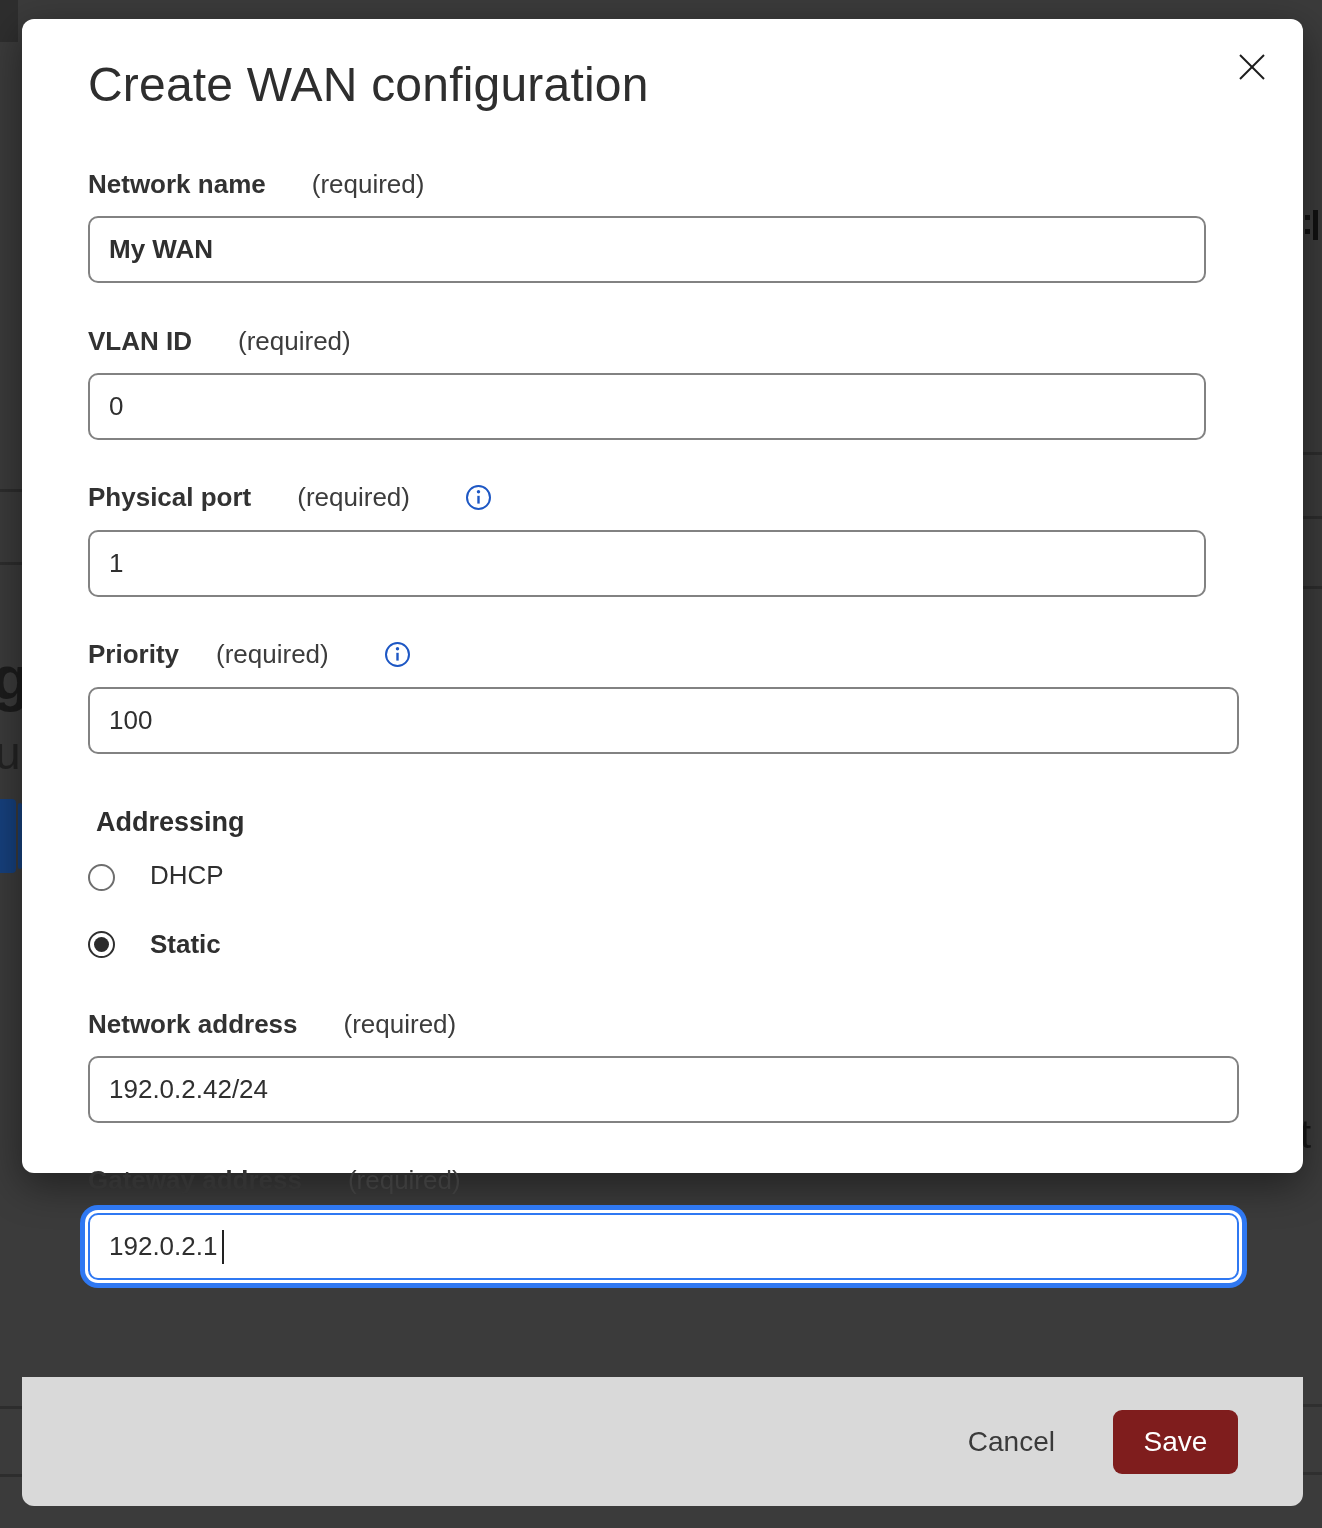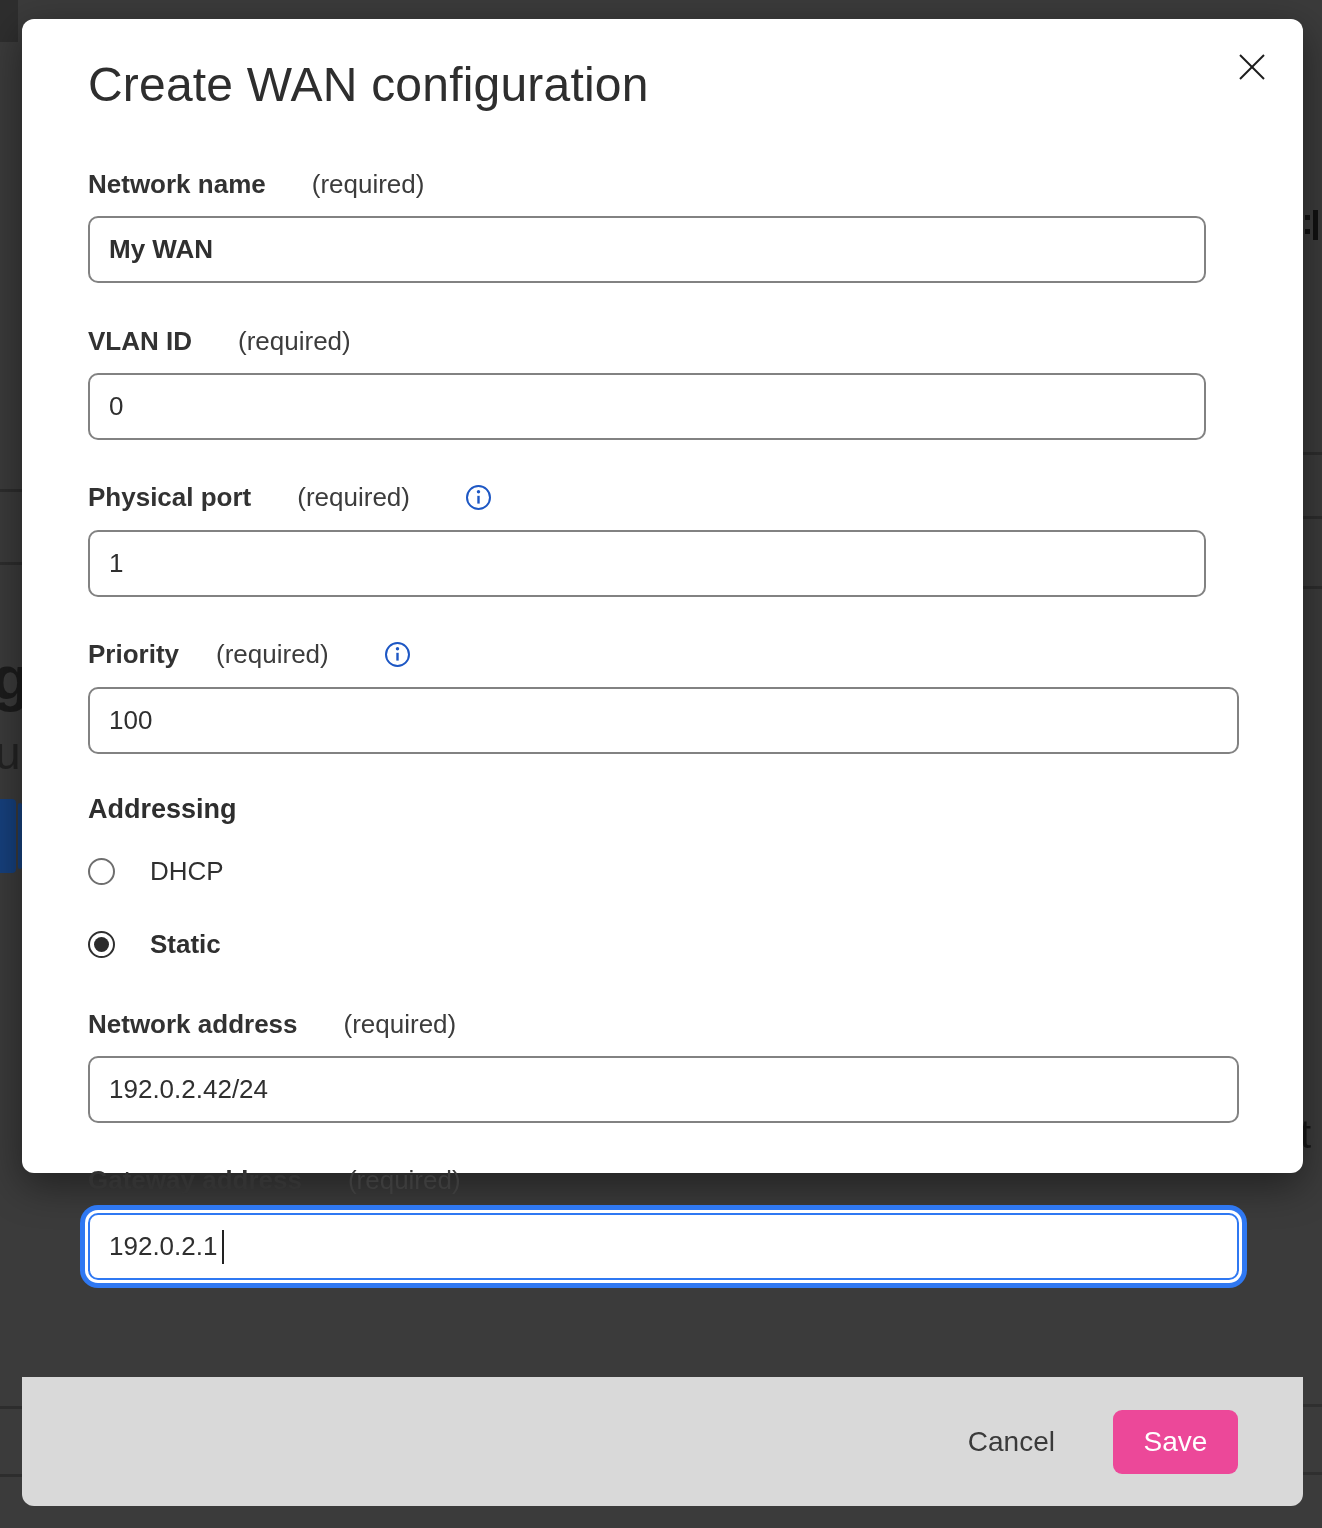--- a/index.html
+++ b/index.html
@@ -47,21 +47,21 @@
   .input-wrap{position:absolute;left:66px;width:1151px;height:67px;}
   .input-wrap .text-input{position:absolute;left:0;top:0;width:100%;}
   .text-input.focused{
     border:2px solid #2f78f2;
     box-shadow:0 0 0 3px #ffffff,0 0 0 8px #2f78f2;
   }
   .caret{
     position:absolute;left:134px;top:17px;width:2px;height:34px;background:#222;
   }
   .section-heading{
-    position:absolute;left:66px;font-size:27px;font-weight:700;color:#2e2e2e;
+    position:absolute;left:74px;font-size:27px;font-weight:700;color:#2e2e2e;margin-top:13px;
   }
   .radio-row{
     position:absolute;left:66px;height:40px;display:flex;align-items:center;
     cursor:pointer;
   }
   .radio{
     width:27px;height:27px;border-radius:50%;border:2px solid #6e6e6e;
     background:#fff;position:relative;flex:0 0 auto;
   }
   .radio.checked{border-color:#2f2f2f;}
@@ -76,21 +76,21 @@
     background:#d9d9d9;border-radius:0 0 12px 12px;
     display:flex;align-items:center;justify-content:flex-end;
     padding-right:65px;gap:44px;
   }
   .cancel-btn{
     background:none;border:none;font-family:inherit;
     font-size:28px;color:#3a3a3a;cursor:pointer;padding:8px 14px;
   }
   .save-btn{
     width:125px;height:64px;border:none;border-radius:9px;
-    background:#ec4899;color:#ffffff;font-family:inherit;font-size:28px;
+    background:#7f1d1d;color:#ffffff;font-family:inherit;font-size:28px;
     cursor:pointer;
   }
 </style>
 </head>
 <body>
 
 <div class="viewport">
 
   <div class="bg-frag" style="left:0;top:0;width:18px;height:42px;background:#2e2e2e;"></div>
   <div class="bg-frag bg-line" style="left:0;top:489px;width:22px;"></div>
@@ -157,21 +157,21 @@
           <circle cx="13.5" cy="13.5" r="11.5" fill="none" stroke="currentColor" stroke-width="2"></circle>
           <line x1="13.5" y1="11.8" x2="13.5" y2="19.6" stroke="currentColor" stroke-width="2.4"></line>
           <circle cx="13.5" cy="7.8" r="1.7" fill="currentColor"></circle>
         </svg>
       </span>
     </div>
     <input class="text-input wide" style="top: 668px;" type="text" value="100">
 
     <div class="section-heading" style="top:775px;">Addressing</div>
 
-    <div class="radio-row" style="top:832px;">
+    <div class="radio-row" style="top:832px;align-items:flex-end;">
       <span class="radio"></span>
       <span class="radio-label">DHCP</span>
     </div>
     <div class="radio-row" style="top:905px;">
       <span class="radio checked"></span>
       <span class="radio-label bold">Static</span>
     </div>
 
     <div class="field-label" style="top:988px;">
       <span class="lbl">Network address</span>

